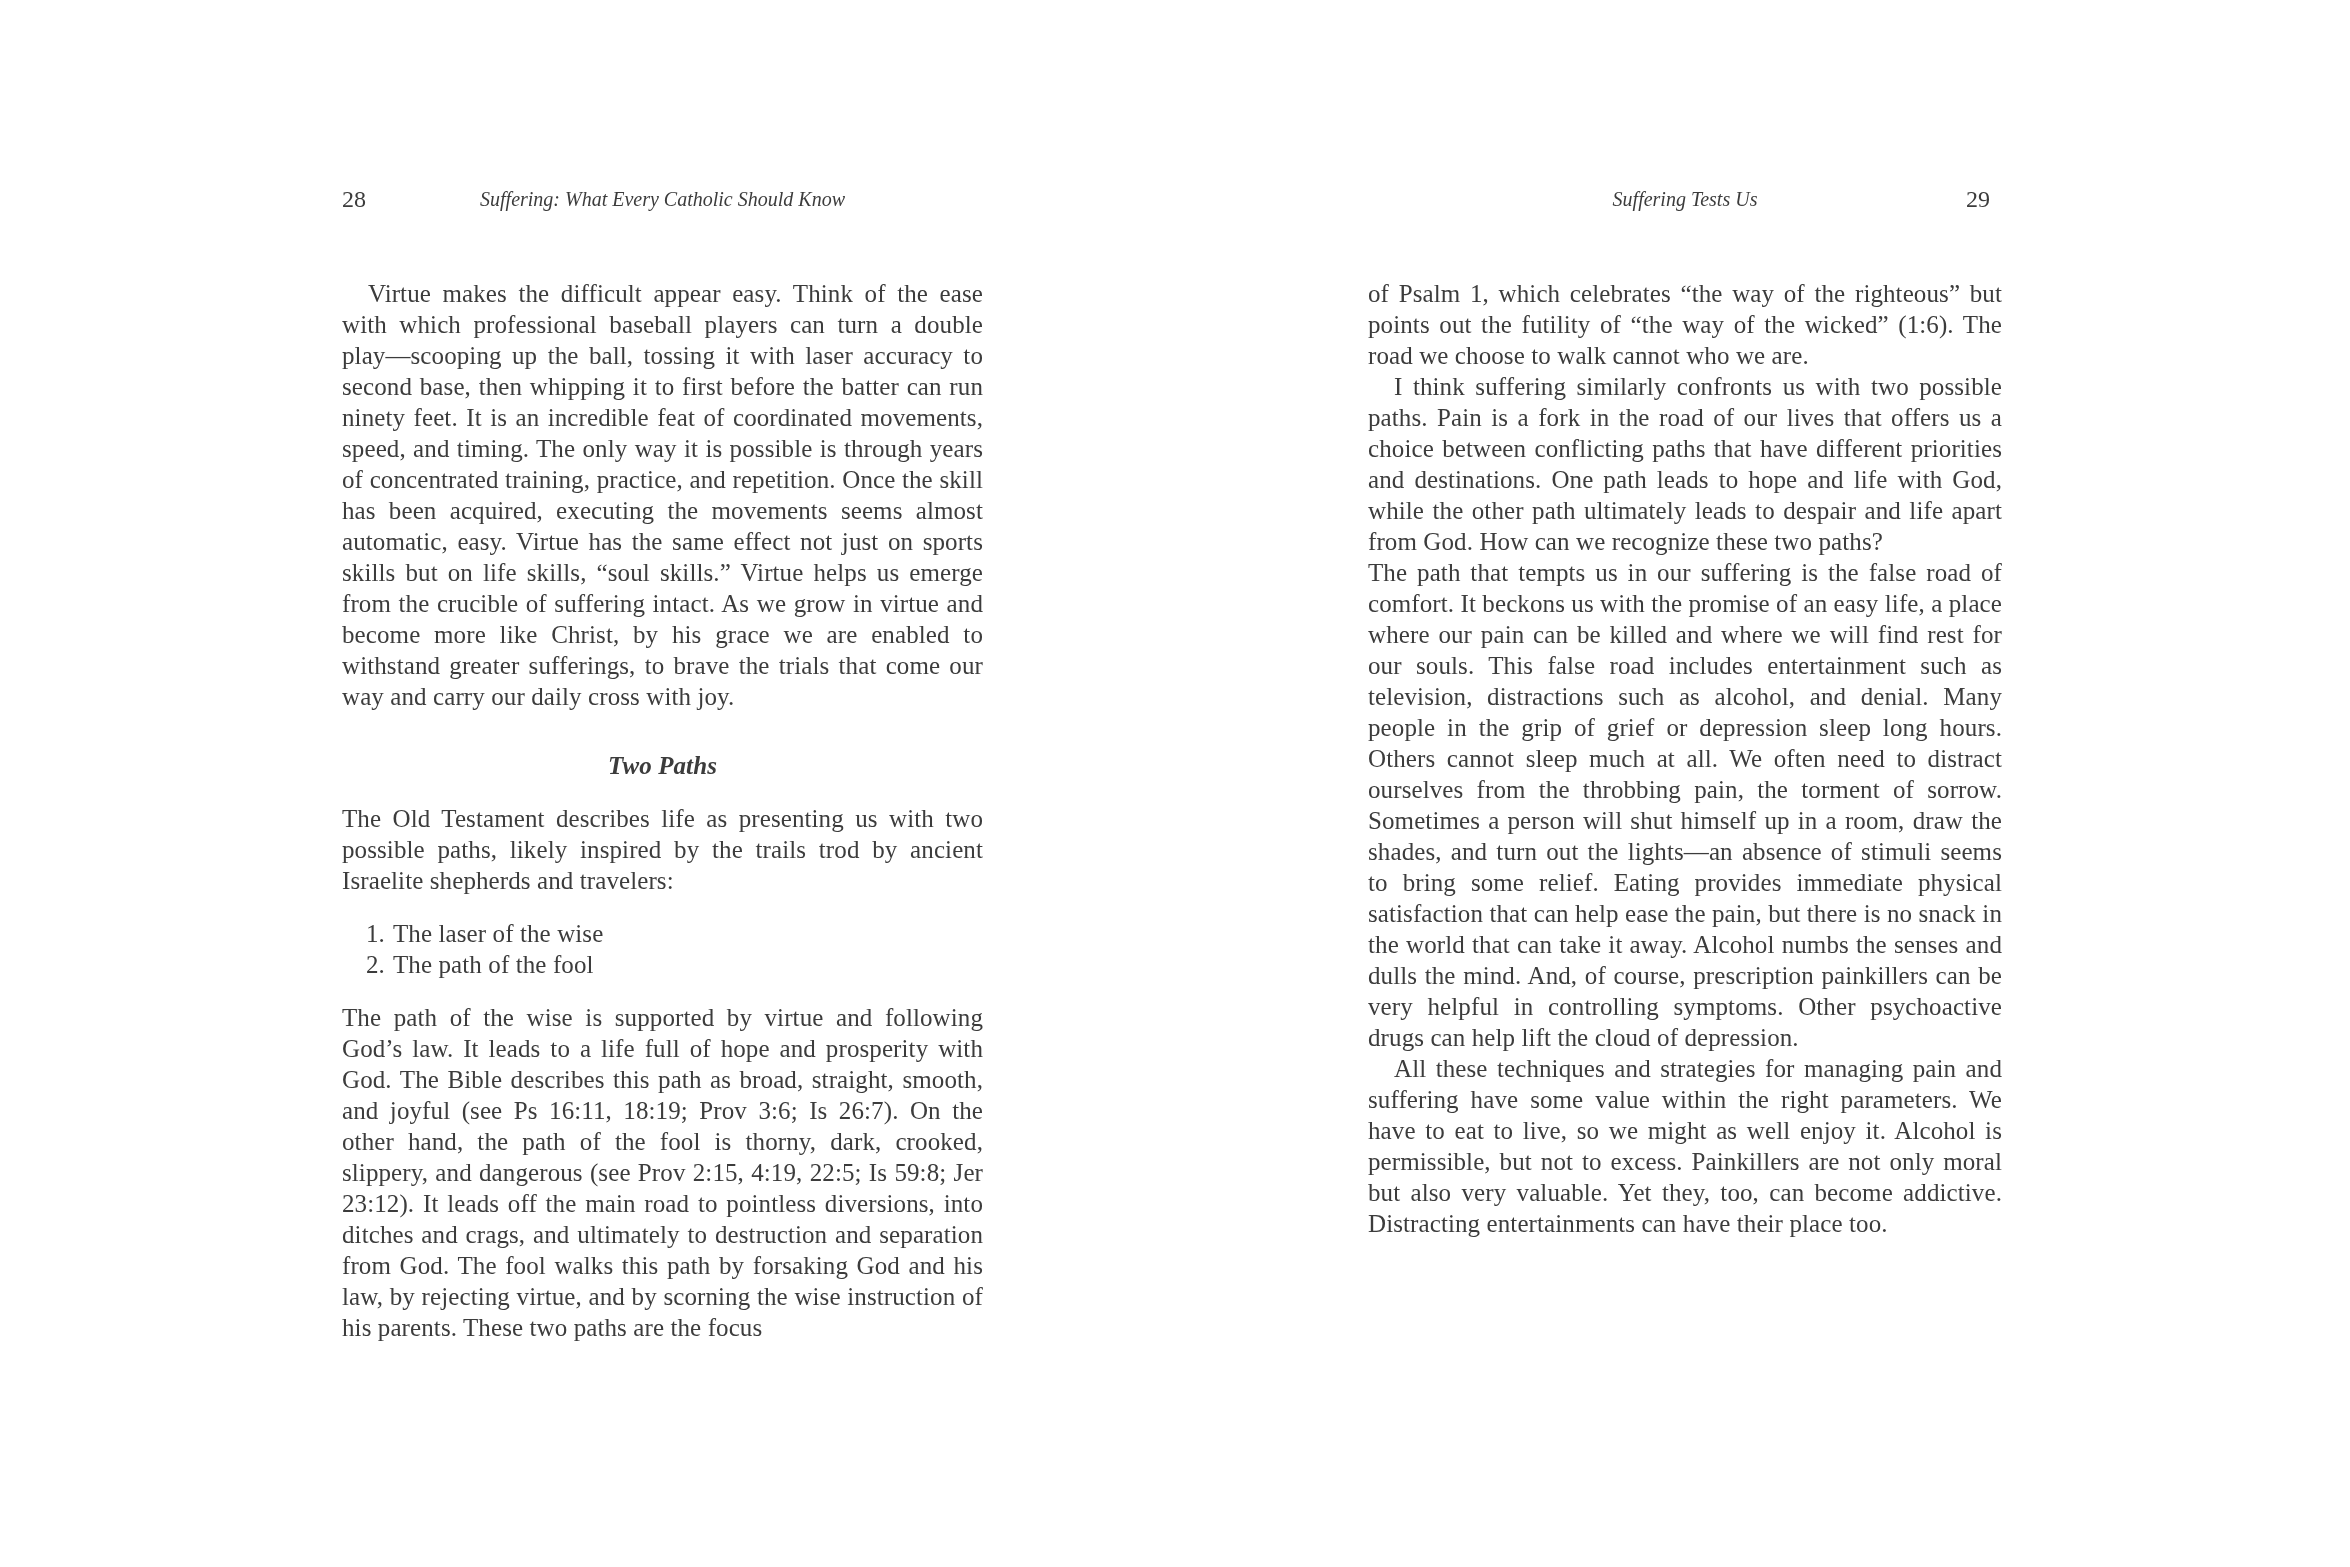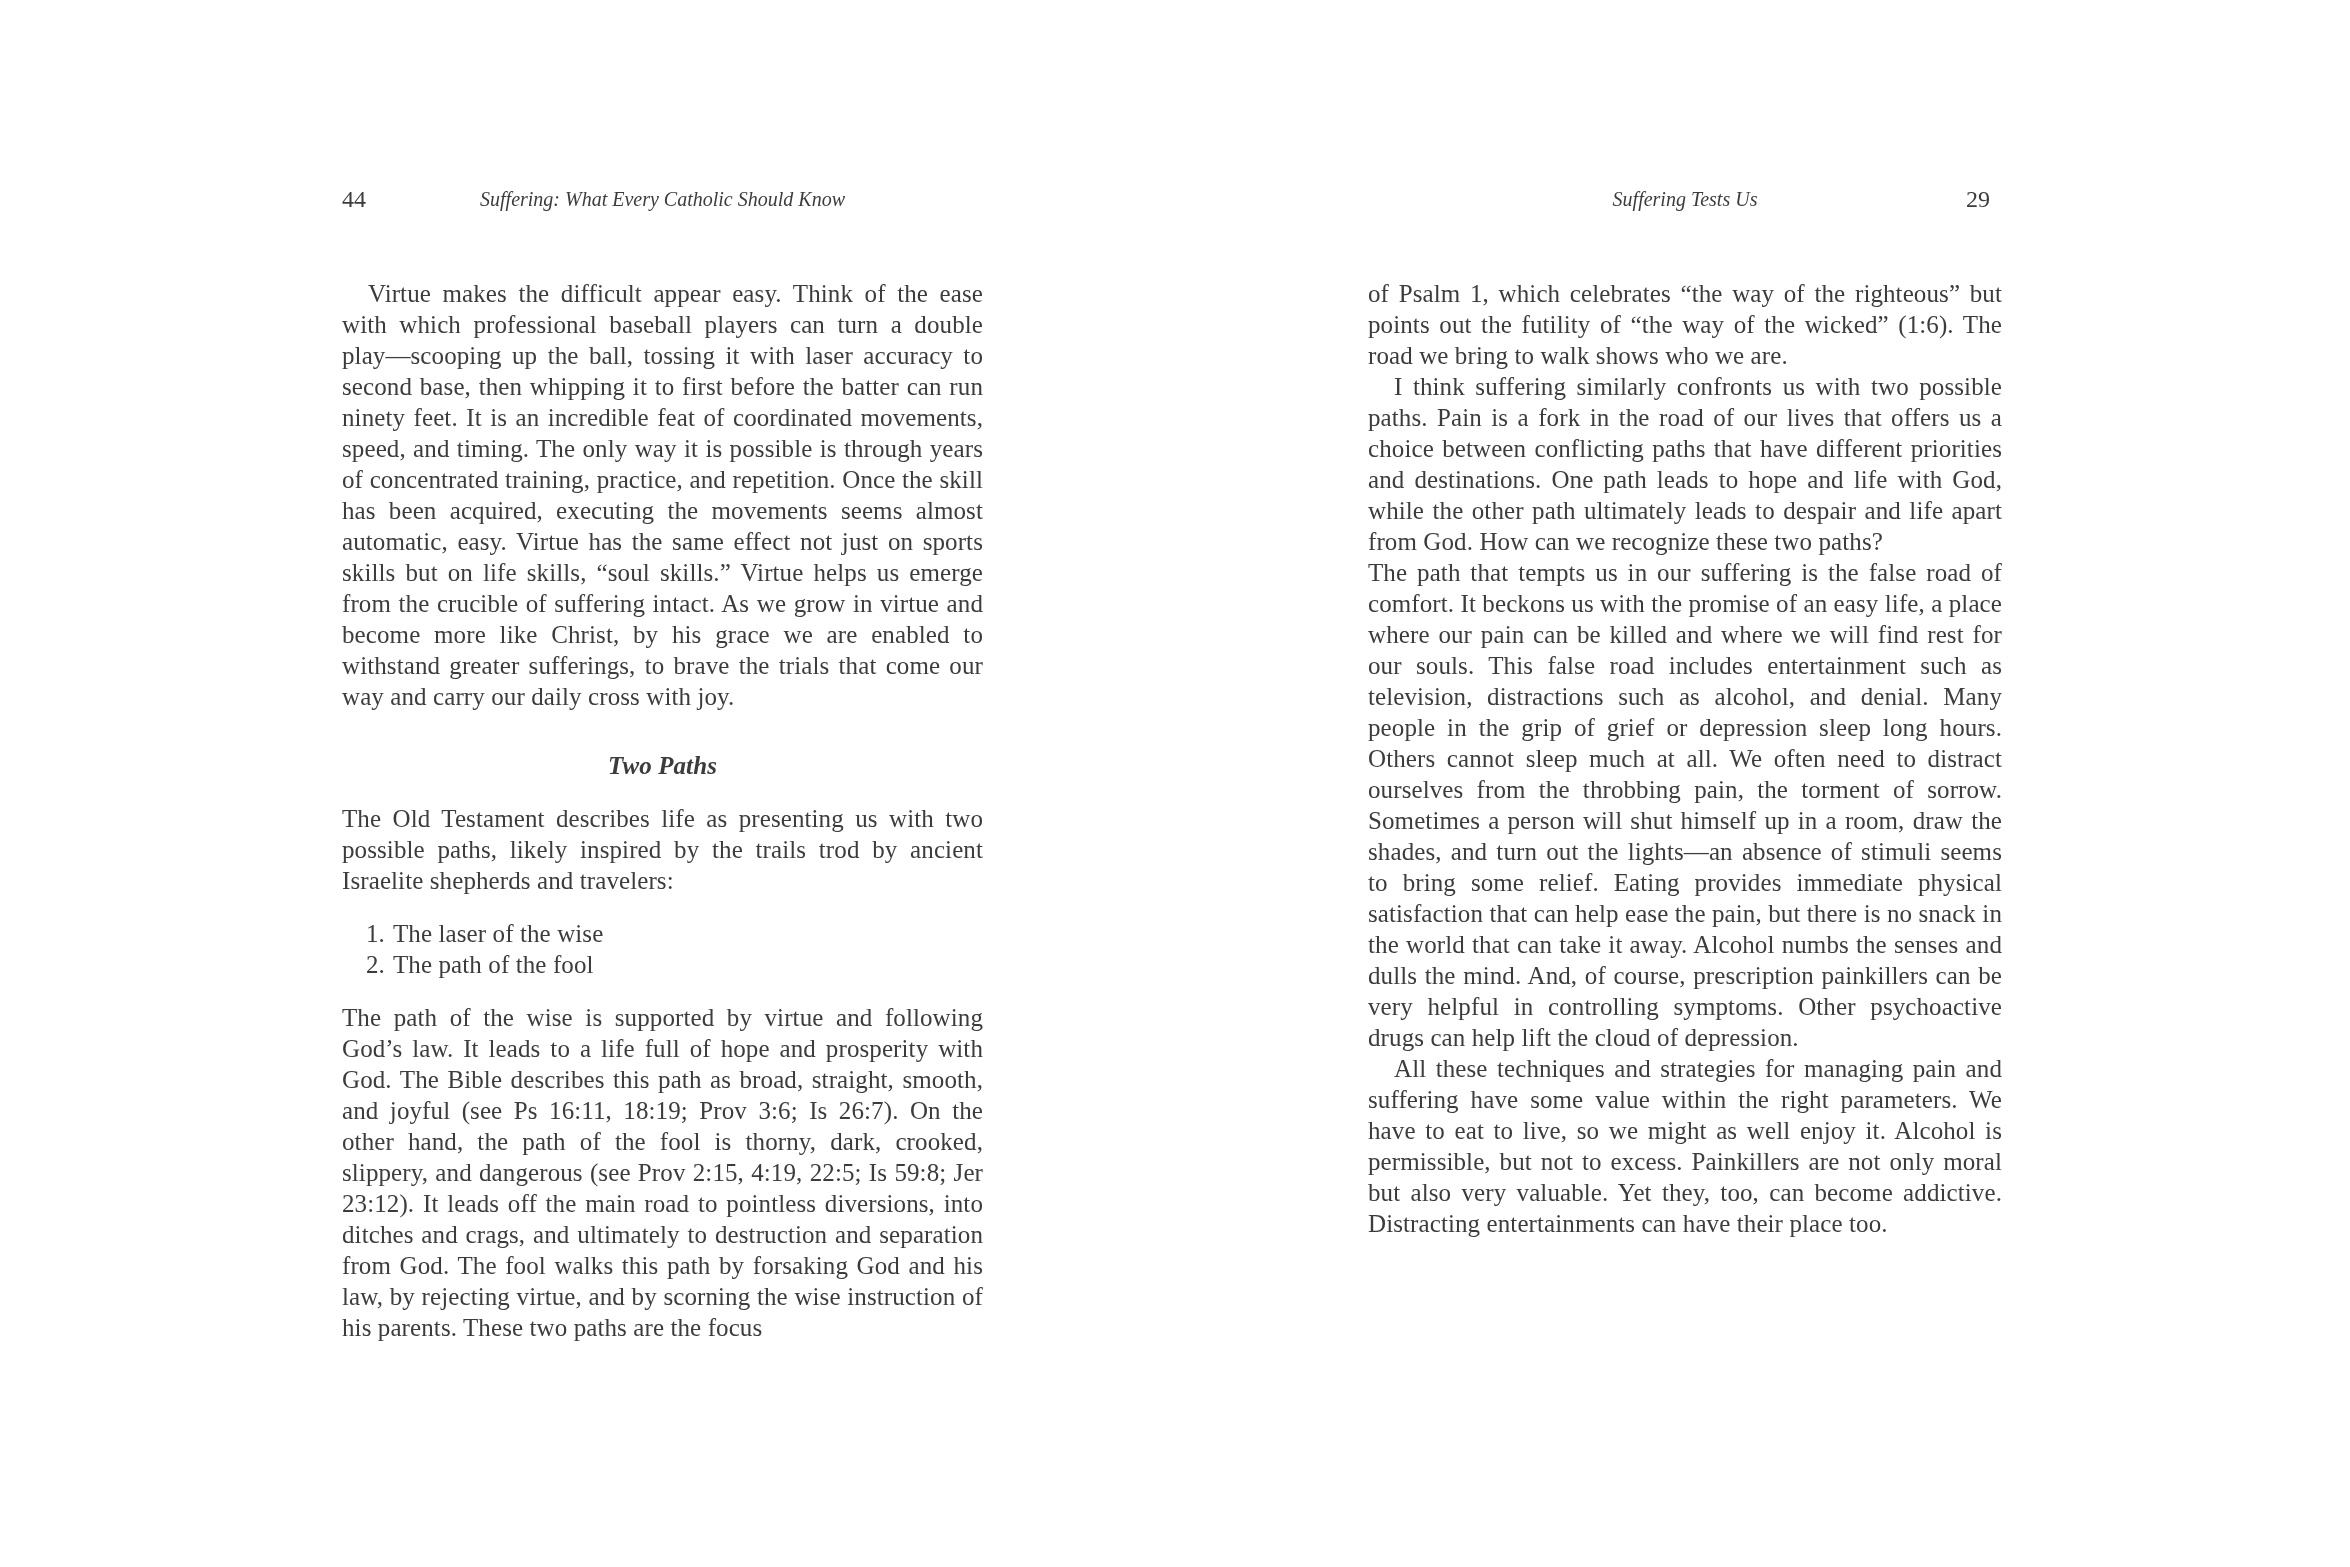--- a/index.html
+++ b/index.html
@@ -77,21 +77,21 @@
     position: absolute;
     left: 24px;
   }
 </style>
 </head>
 <body>
 
 <div class="spread">
 
   <div class="running-row left">
-    <span class="folio fleft">44</span>
+    <span class="folio fleft">28</span>
     <span class="running-head">Suffering: What Every Catholic Should Know</span>
   </div>
 
   <div class="running-row right">
     <span class="running-head">Suffering Tests Us</span>
     <span class="folio fright">29</span>
   </div>
 
   <div class="col left">
     <p class="indent">Virtue makes the difficult appear easy. Think of the ease with which professional baseball players can turn a double play—scooping up the ball, tossing it with laser accuracy to second base, then whipping it to first before the batter can run ninety feet. It is an incredible feat of coordinated movements, speed, and timing. The only way it is possible is through years of concentrated training, practice, and repetition. Once the skill has been acquired, executing the movements seems almost automatic, easy. Virtue has the same effect not just on sports skills but on life skills, “soul skills.” Virtue helps us emerge from the crucible of suffering intact. As we grow in virtue and become more like Christ, by his grace we are enabled to withstand greater sufferings, to brave the trials that come our way and carry our daily cross with joy.</p>
@@ -104,20 +104,20 @@
       </div>
       <div class="item">
         <span class="num">2.</span>
         <span>The path of the fool</span>
       </div>
     </div>
     <p>The path of the wise is supported by virtue and following God’s law. It leads to a life full of hope and prosperity with God. The Bible describes this path as broad, straight, smooth, and joyful (see Ps 16:11, 18:19; Prov 3:6; Is 26:7). On the other hand, the path of the fool is thorny, dark, crooked, slippery, and dangerous (see Prov 2:15, 4:19, 22:5; Is 59:8; Jer 23:12). It leads off the main road to pointless diversions, into ditches and crags, and ultimately to destruction and separation from God. The fool walks this path by forsaking God and his law, by rejecting virtue, and by scorning the wise instruction of his parents. These two paths are the focus</p>
   </div>
 
   <div class="col right">
-    <p>of Psalm 1, which celebrates “the way of the righteous” but points out the futility of “the way of the wicked” (1:6). The road we bring to walk shows who we are.</p>
+    <p>of Psalm 1, which celebrates “the way of the righteous” but points out the futility of “the way of the wicked” (1:6). The road we choose to walk cannot who we are.</p>
     <p class="indent">I think suffering similarly confronts us with two possible paths. Pain is a fork in the road of our lives that offers us a choice between conflicting paths that have different priorities and destinations. One path leads to hope and life with God, while the other path ultimately leads to despair and life apart from God. How can we recognize these two paths?</p>
     <p>The path that tempts us in our suffering is the false road of comfort. It beckons us with the promise of an easy life, a place where our pain can be killed and where we will find rest for our souls. This false road includes entertainment such as television, distractions such as alcohol, and denial. Many people in the grip of grief or depression sleep long hours. Others cannot sleep much at all. We often need to distract ourselves from the throbbing pain, the torment of sorrow. Sometimes a person will shut himself up in a room, draw the shades, and turn out the lights—an absence of stimuli seems to bring some relief. Eating provides immediate physical satisfaction that can help ease the pain, but there is no snack in the world that can take it away. Alcohol numbs the senses and dulls the mind. And, of course, prescription painkillers can be very helpful in controlling symptoms. Other psychoactive drugs can help lift the cloud of depression.</p>
     <p class="indent">All these techniques and strategies for managing pain and suffering have some value within the right parameters. We have to eat to live, so we might as well enjoy it. Alcohol is permissible, but not to excess. Painkillers are not only moral but also very valuable. Yet they, too, can become addictive. Distracting entertainments can have their place too.</p>
   </div>
 
 </div>
 
 
 </body></html>

